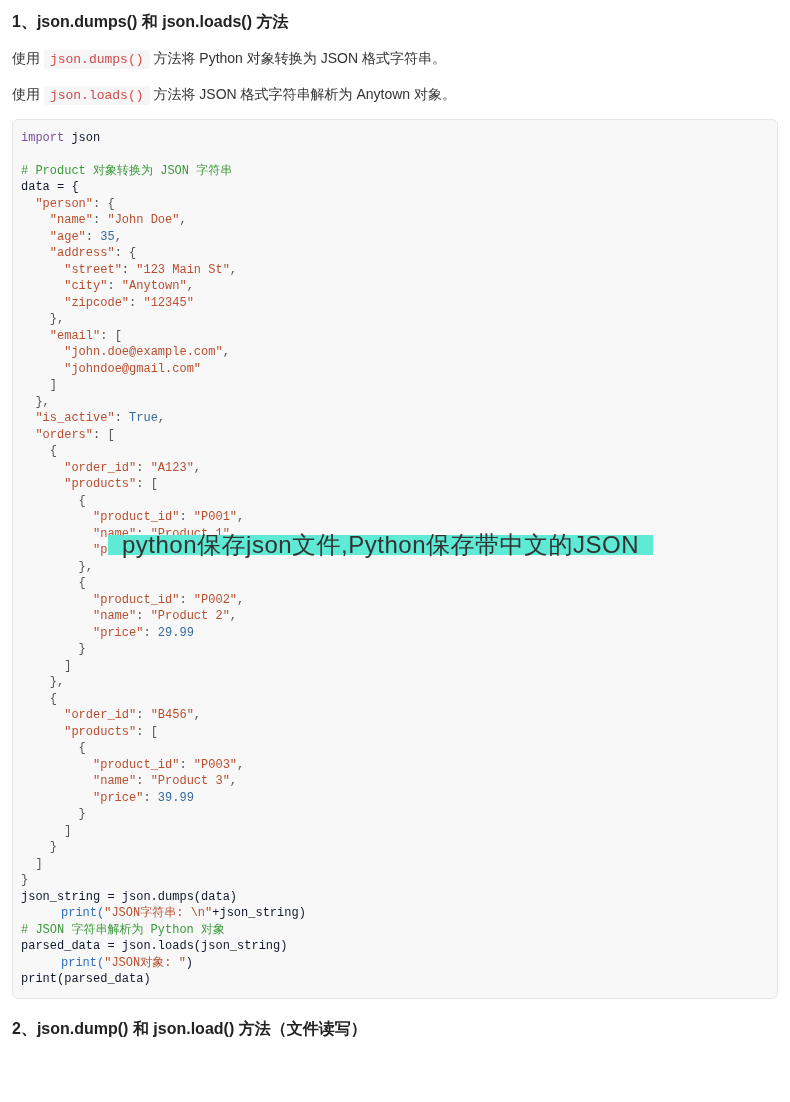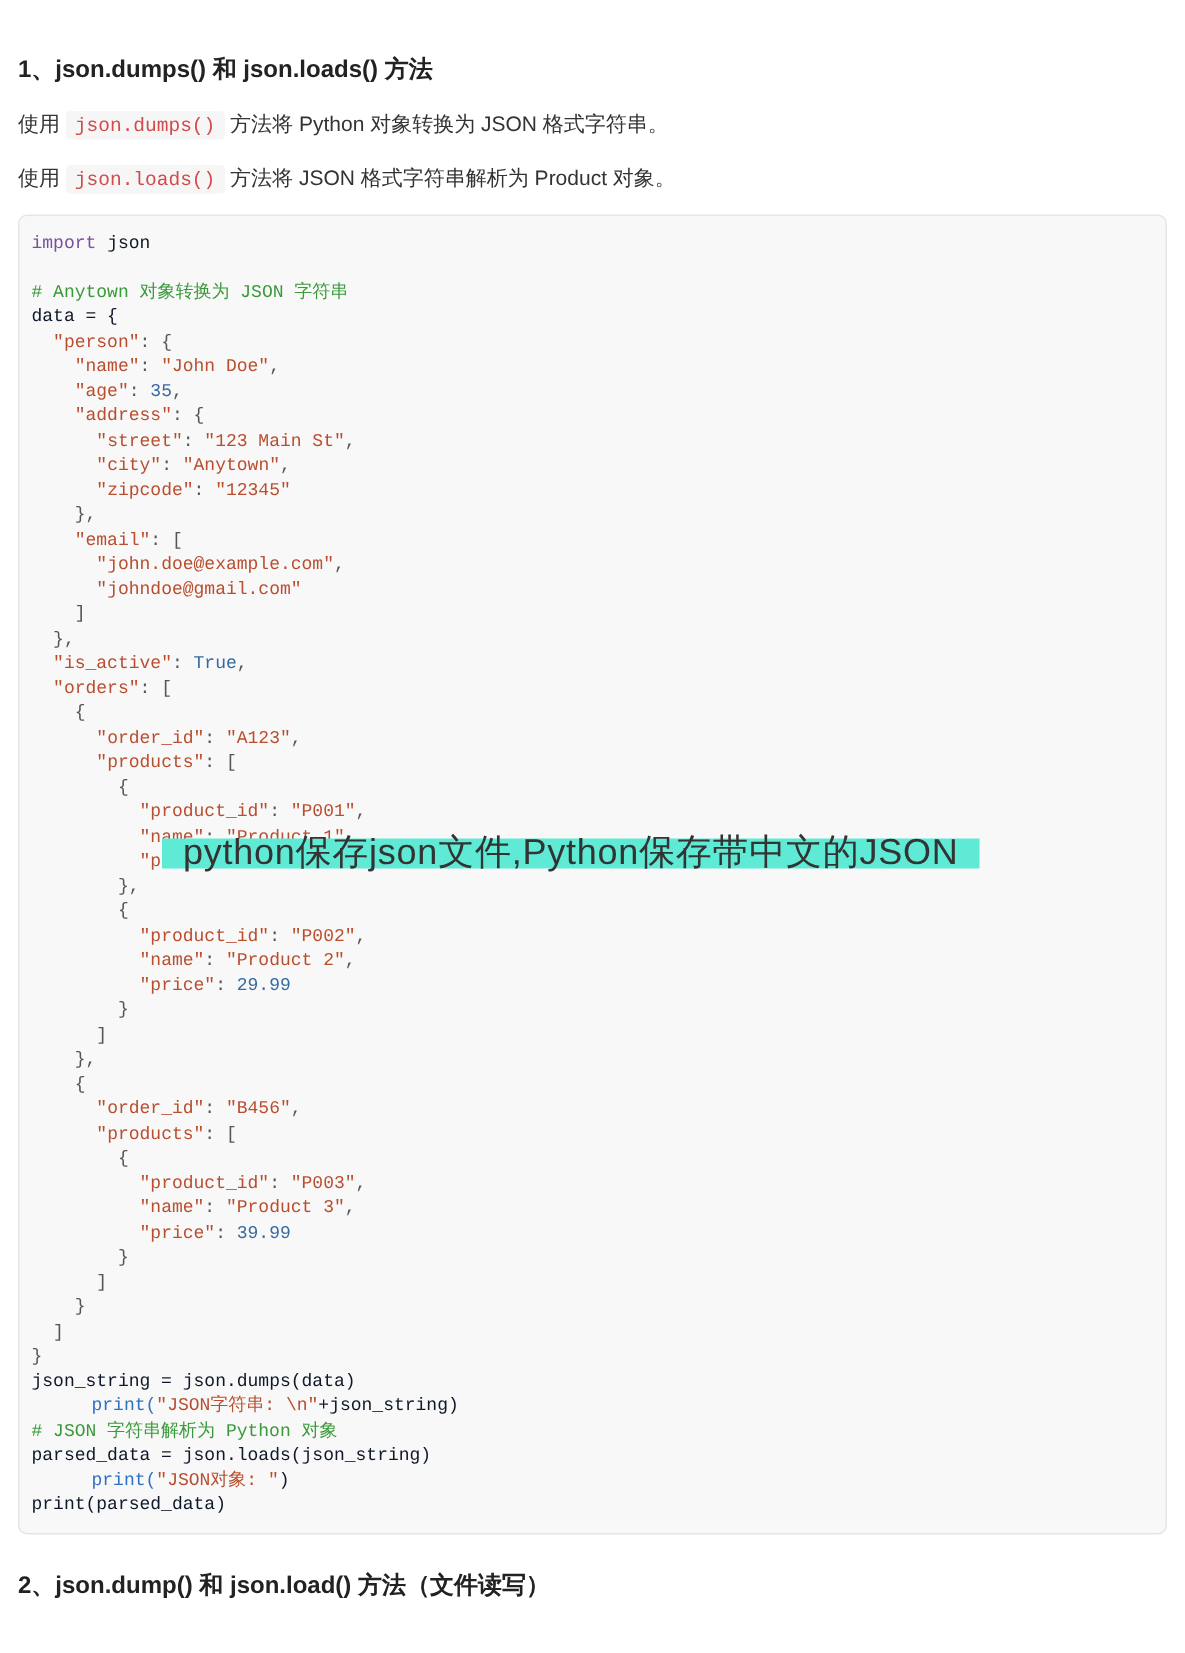--- a/index.html
+++ b/index.html
@@ -8,21 +8,21 @@
     padding: 12px;
     font-family: -apple-system, BlinkMacSystemFont, "Segoe UI", "PingFang SC", "Microsoft YaHei", sans-serif;
     font-size: 14px;
     color: #333;
     background: #fff;
     width: 790px;
   }
   h3.section-title {
     font-size: 16px;
     font-weight: 600;
-    margin: 24px 0 14px 0;
+    margin: 0 0 14px 0;
     color: #222;
   }
   p.desc {
     margin: 8px 0 12px 0;
     line-height: 1.6;
     color: #333;
   }
   code.inline {
     background: #f6f6f6;
     color: #d14b4b;
@@ -75,26 +75,26 @@
 
 <p class="desc">
   <span>使用 </span>
   <code class="inline">json.dumps()</code>
   <span> 方法将 Python 对象转换为 JSON 格式字符串。</span>
 </p>
 
 <p class="desc">
   <span>使用 </span>
   <code class="inline">json.loads()</code>
-  <span> 方法将 JSON 格式字符串解析为 Product 对象。</span>
+  <span> 方法将 JSON 格式字符串解析为 Anytown 对象。</span>
 </p>
 
 <pre class="code-block"><span class="kw">import</span><span class="nm"> json</span>
 <span></span>
-<span class="cm"># Anytown 对象转换为 JSON 字符串</span>
+<span class="cm"># Product 对象转换为 JSON 字符串</span>
 <span class="nm">data = {</span>
 <span>  </span><span class="s">"person"</span><span class="pun">: {</span>
 <span>    </span><span class="s">"name"</span><span class="pun">: </span><span class="s">"John Doe"</span><span class="pun">,</span>
 <span>    </span><span class="s">"age"</span><span class="pun">: </span><span class="num">35</span><span class="pun">,</span>
 <span>    </span><span class="s">"address"</span><span class="pun">: {</span>
 <span>      </span><span class="s">"street"</span><span class="pun">: </span><span class="s">"123 Main St"</span><span class="pun">,</span>
 <span>      </span><span class="s">"city"</span><span class="pun">: </span><span class="s">"Anytown"</span><span class="pun">,</span>
 <span>      </span><span class="s">"zipcode"</span><span class="pun">: </span><span class="s">"12345"</span>
 <span class="pun">    },</span>
 <span>    </span><span class="s">"email"</span><span class="pun">: [</span>

